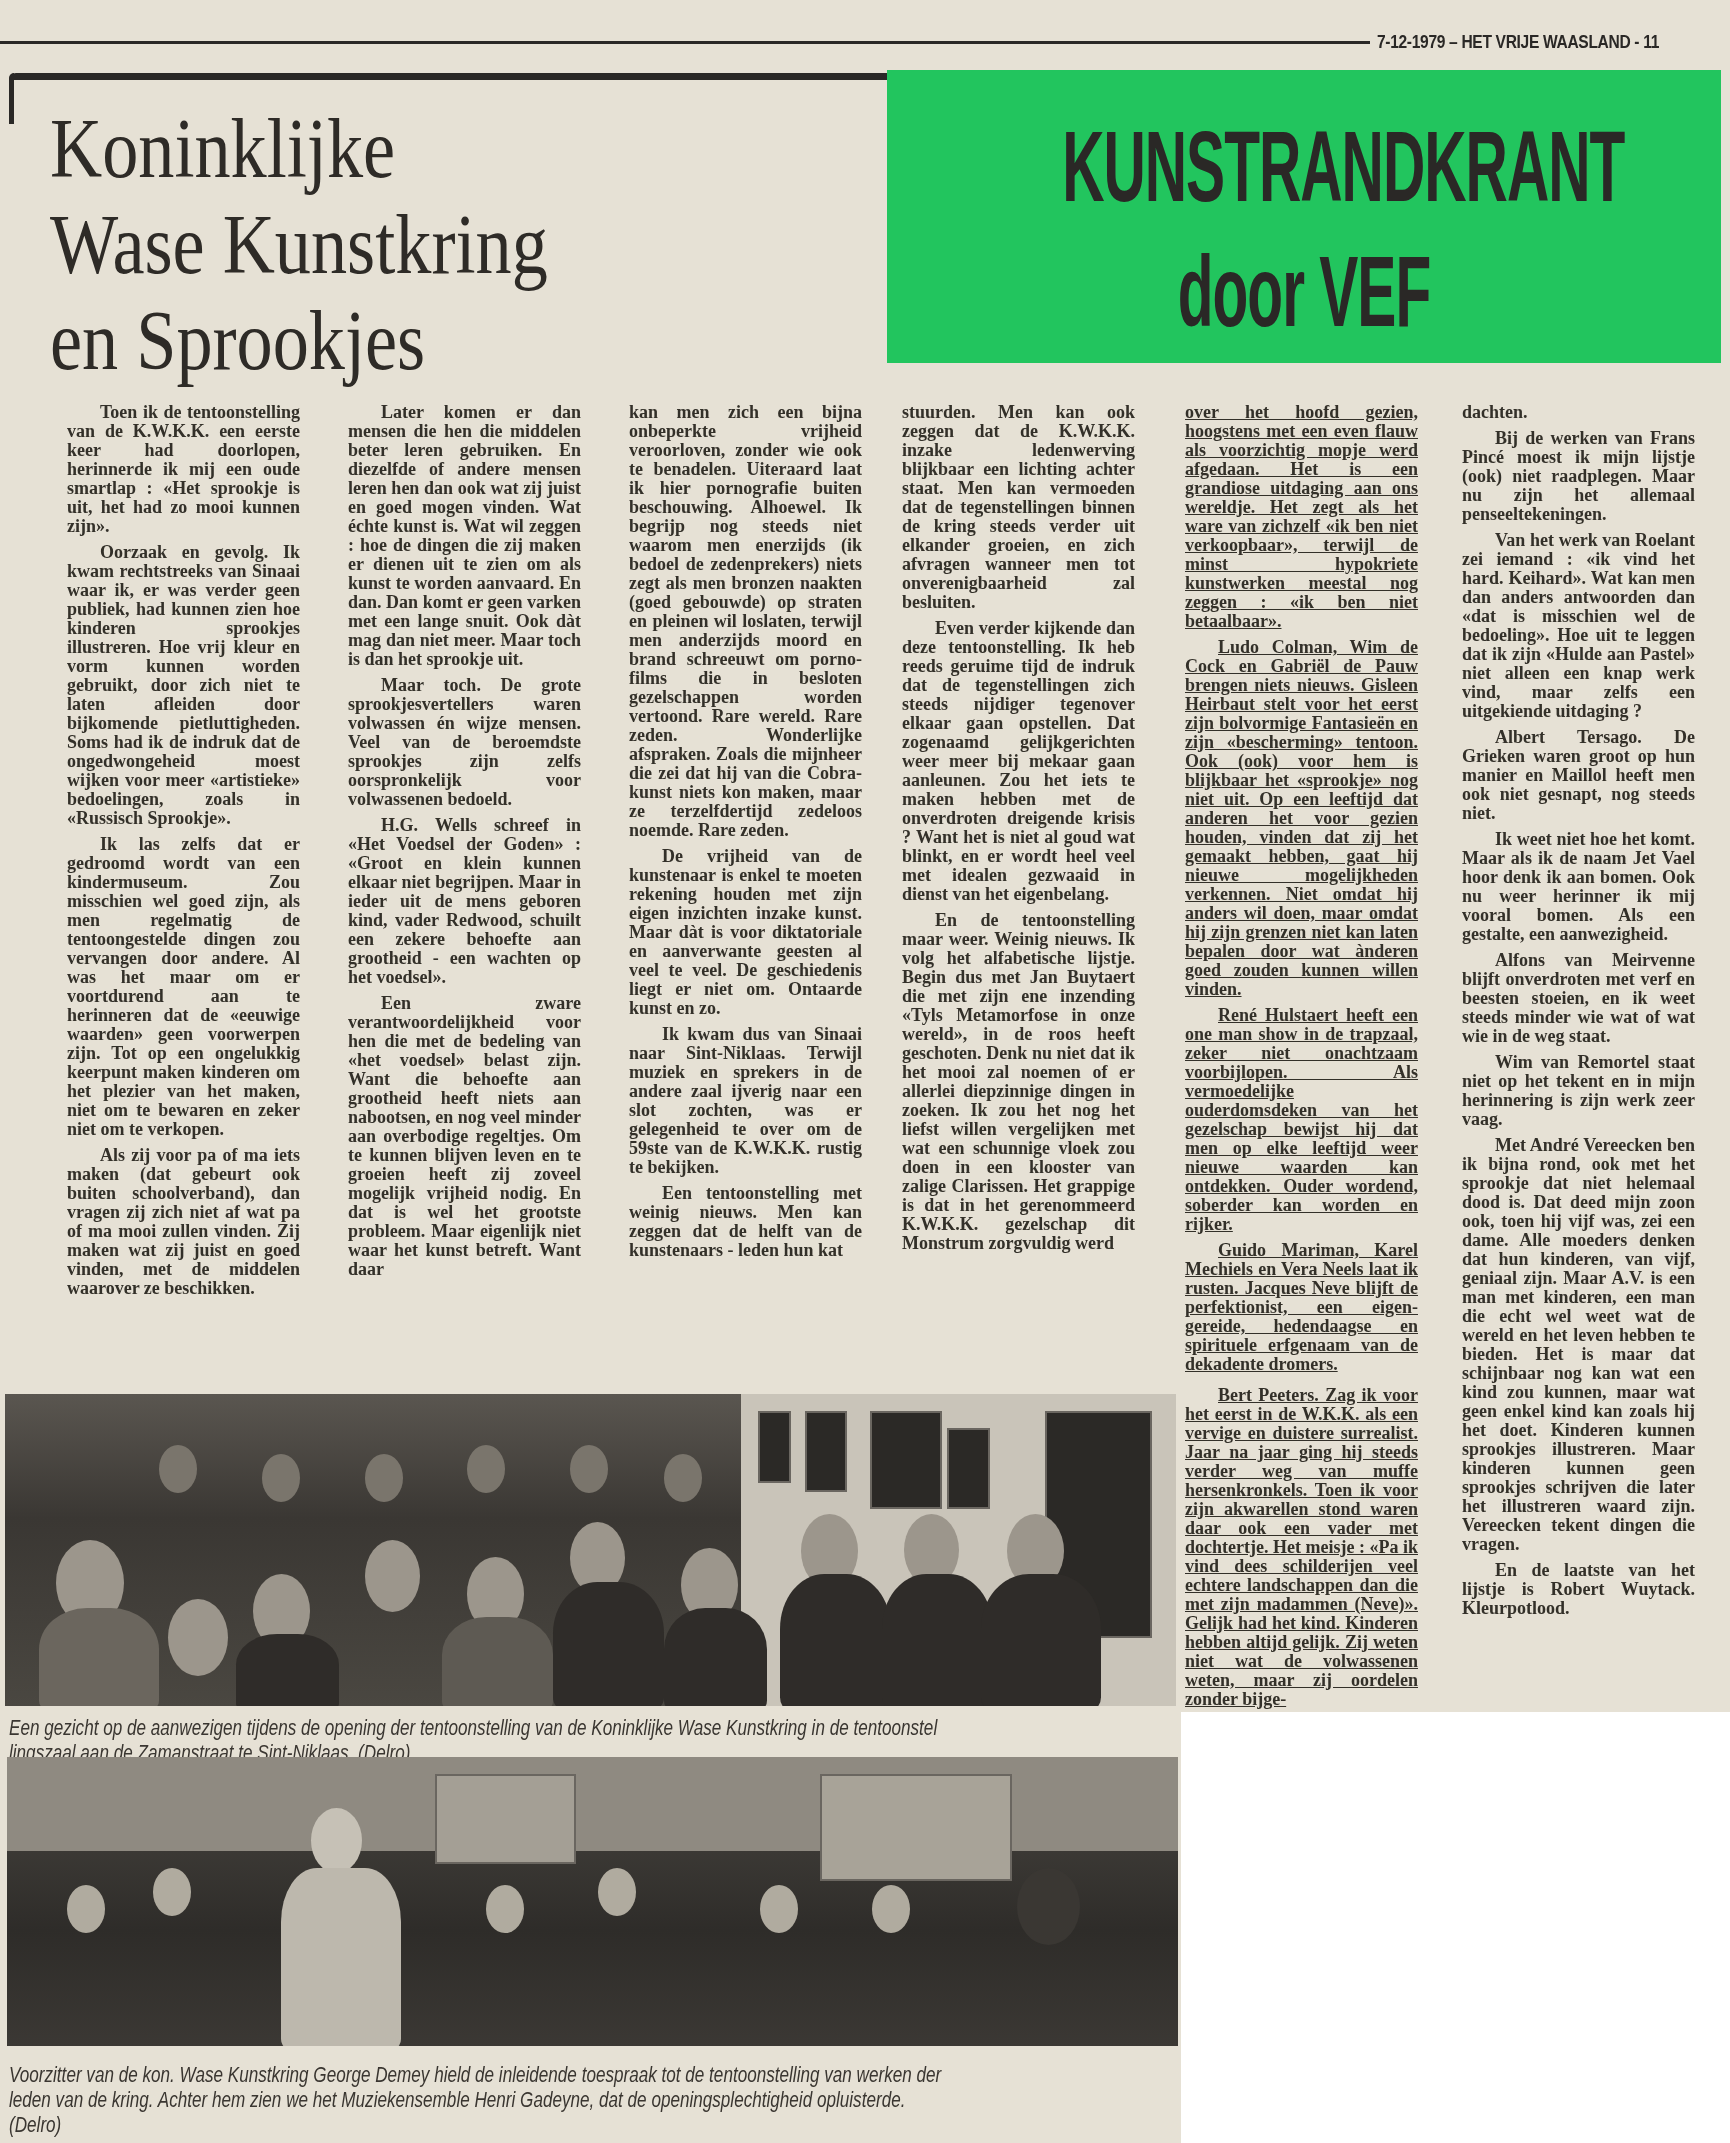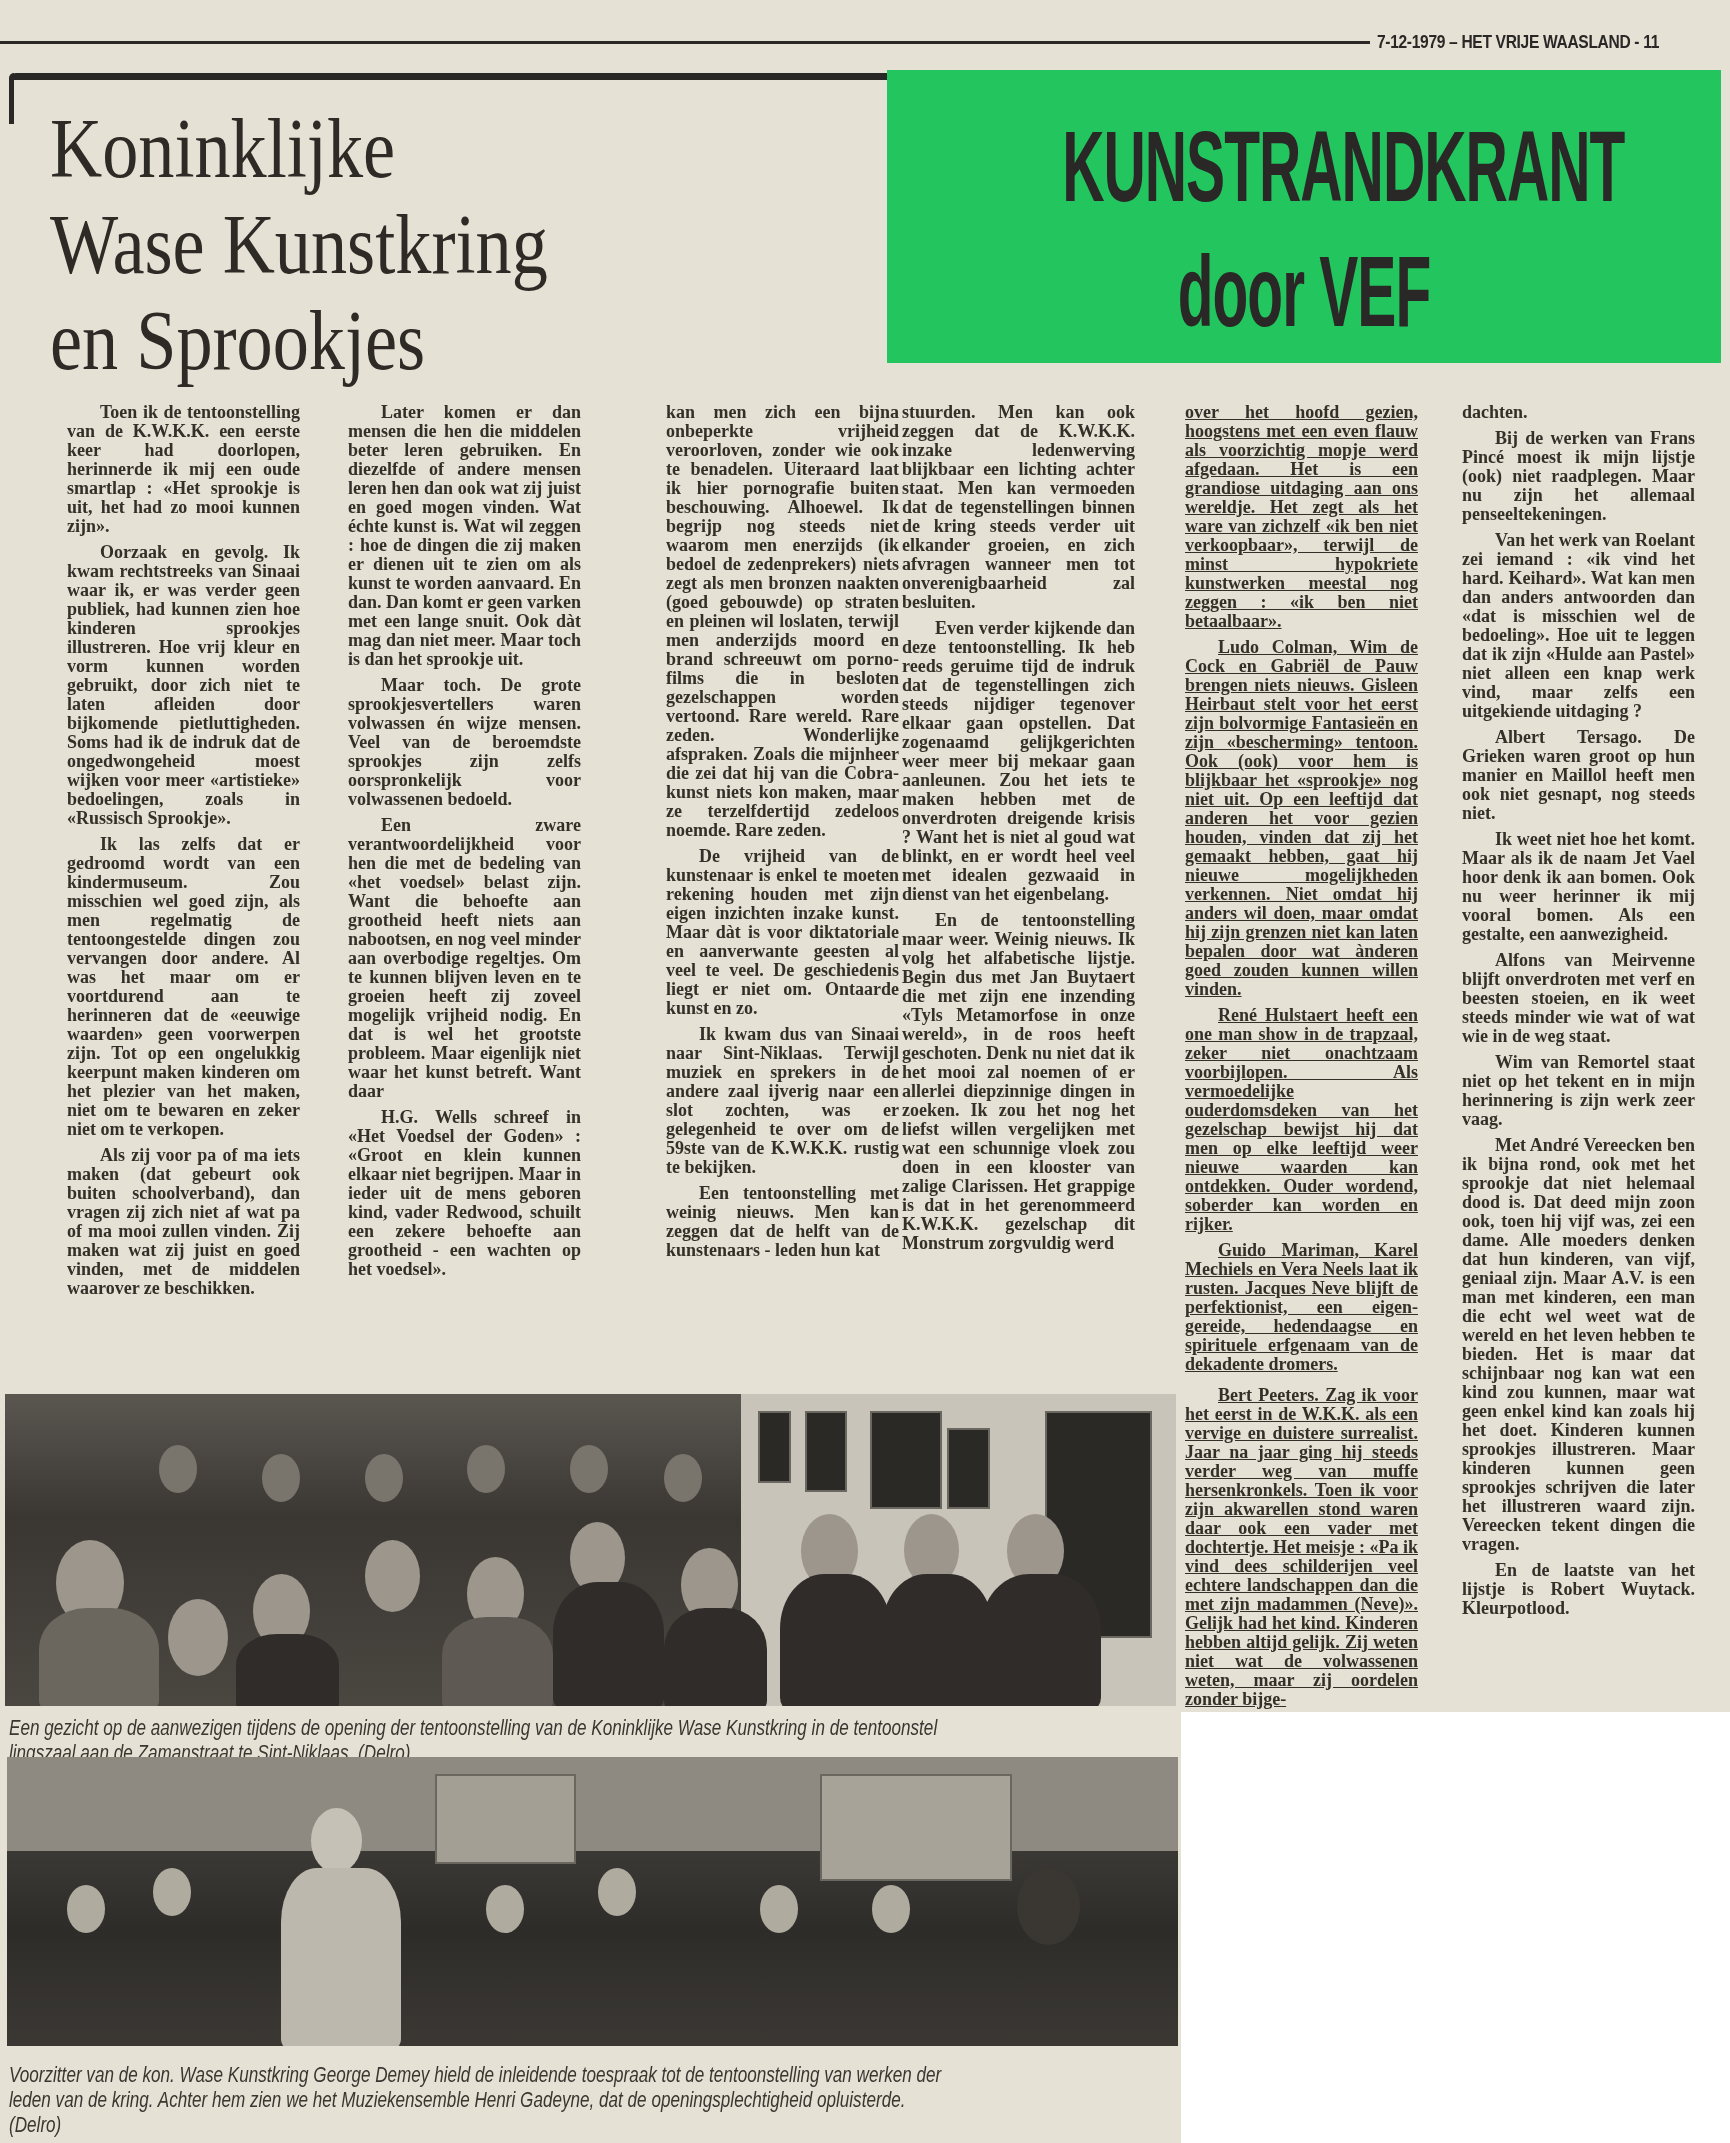--- a/index.html
+++ b/index.html
@@ -100,25 +100,25 @@
 <div class="col" style="left:60px;">
   <p>Toen ik de tentoonstelling van de K.W.K.K. een eerste keer had doorlopen, herinnerde ik mij een oude smartlap : «Het sprookje is uit, het had zo mooi kunnen zijn».</p>
   <p>Oorzaak en gevolg. Ik kwam rechtstreeks van Sinaai waar ik, er was verder geen publiek, had kunnen zien hoe kinderen sprookjes illustreren. Hoe vrij kleur en vorm kunnen worden gebruikt, door zich niet te laten afleiden door bijkomende pietluttigheden. Soms had ik de indruk dat de ongedwongeheid moest wijken voor meer «artistieke» bedoelingen, zoals in «Russisch Sprookje».</p>
   <p>Ik las zelfs dat er gedroomd wordt van een kindermuseum. Zou misschien wel goed zijn, als men regelmatig de tentoongestelde dingen zou vervangen door andere. Al was het maar om er voortdurend aan te herinneren dat de «eeuwige waarden» geen voorwerpen zijn. Tot op een ongelukkig keerpunt maken kinderen om het plezier van het maken, niet om te bewaren en zeker niet om te verkopen.</p>
   <p>Als zij voor pa of ma iets maken (dat gebeurt ook buiten schoolverband), dan vragen zij zich niet af wat pa of ma mooi zullen vinden. Zij maken wat zij juist en goed vinden, met de middelen waarover ze beschikken.</p>
 </div>
 
 <div class="col" style="left:341px;">
   <p>Later komen er dan mensen die hen die middelen beter leren gebruiken. En diezelfde of andere mensen leren hen dan ook wat zij juist en goed mogen vinden. Wat échte kunst is. Wat wil zeggen : hoe de dingen die zij maken er dienen uit te zien om als kunst te worden aanvaard. En dan. Dan komt er geen varken met een lange snuit. Ook dàt mag dan niet meer. Maar toch is dan het sprookje uit.</p>
   <p>Maar toch. De grote sprookjesvertellers waren volwassen én wijze mensen. Veel van de beroemdste sprookjes zijn zelfs oorspronkelijk voor volwassenen bedoeld.</p>
+  <p>H.G. Wells schreef in «Het Voedsel der Goden» : «Groot en klein kunnen elkaar niet begrijpen. Maar in ieder uit de mens geboren kind, vader Redwood, schuilt een zekere behoefte aan grootheid - een wachten op het voedsel».</p>
   <p>Een zware verantwoordelijkheid voor hen die met de bedeling van «het voedsel» belast zijn. Want die behoefte aan grootheid heeft niets aan nabootsen, en nog veel minder aan overbodige regeltjes. Om te kunnen blijven leven en te groeien heeft zij zoveel mogelijk vrijheid nodig. En dat is wel het grootste probleem. Maar eigenlijk niet waar het kunst betreft. Want daar</p>
-  <p>H.G. Wells schreef in «Het Voedsel der Goden» : «Groot en klein kunnen elkaar niet begrijpen. Maar in ieder uit de mens geboren kind, vader Redwood, schuilt een zekere behoefte aan grootheid - een wachten op het voedsel».</p>
-</div>
-
-<div class="col" style="left:659px;">
+</div>
+
+<div class="col" style="left:622px;">
   <p class="noindent">kan men zich een bijna onbeperkte vrijheid veroorloven, zonder wie ook te benadelen. Uiteraard laat ik hier pornografie buiten beschouwing. Alhoewel. Ik begrijp nog steeds niet waarom men enerzijds (ik bedoel de zedenprekers) niets zegt als men bronzen naakten (goed gebouwde) op straten en pleinen wil loslaten, terwijl men anderzijds moord en brand schreeuwt om porno-films die in besloten gezelschappen worden vertoond. Rare wereld. Rare zeden. Wonderlijke afspraken. Zoals die mijnheer die zei dat hij van die Cobra-kunst niets kon maken, maar ze terzelfdertijd zedeloos noemde. Rare zeden.</p>
   <p>De vrijheid van de kunstenaar is enkel te moeten rekening houden met zijn eigen inzichten inzake kunst. Maar dàt is voor diktatoriale en aanverwante geesten al veel te veel. De geschiedenis liegt er niet om. Ontaarde kunst en zo.</p>
   <p>Ik kwam dus van Sinaai naar Sint-Niklaas. Terwijl muziek en sprekers in de andere zaal ijverig naar een slot zochten, was er gelegenheid te over om de 59ste van de K.W.K.K. rustig te bekijken.</p>
   <p>Een tentoonstelling met weinig nieuws. Men kan zeggen dat de helft van de kunstenaars - leden hun kat</p>
 </div>
 
 <div class="col" style="left:895px;">
   <p class="noindent">stuurden. Men kan ook zeggen dat de K.W.K.K. inzake ledenwerving blijkbaar een lichting achter staat. Men kan vermoeden dat de tegenstellingen binnen de kring steeds verder uit elkander groeien, en zich afvragen wanneer men tot onverenigbaarheid zal besluiten.</p>
   <p>Even verder kijkende dan deze tentoonstelling. Ik heb reeds geruime tijd de indruk dat de tegenstellingen zich steeds nijdiger tegenover elkaar gaan opstellen. Dat zogenaamd gelijkgerichten weer meer bij mekaar gaan aanleunen. Zou het iets te maken hebben met de onverdroten dreigende krisis ? Want het is niet al goud wat blinkt, en er wordt heel veel met idealen gezwaaid in dienst van het eigenbelang.</p>
   <p>En de tentoonstelling maar weer. Weinig nieuws. Ik volg het alfabetische lijstje. Begin dus met Jan Buytaert die met zijn ene inzending «Tyls Metamorfose in onze wereld», in de roos heeft geschoten. Denk nu niet dat ik het mooi zal noemen of er allerlei diepzinnige dingen in zoeken. Ik zou het nog het liefst willen vergelijken met wat een schunnige vloek zou doen in een klooster van zalige Clarissen. Het grappige is dat in het gerenommeerd K.W.K.K. gezelschap dit Monstrum zorgvuldig werd</p>

